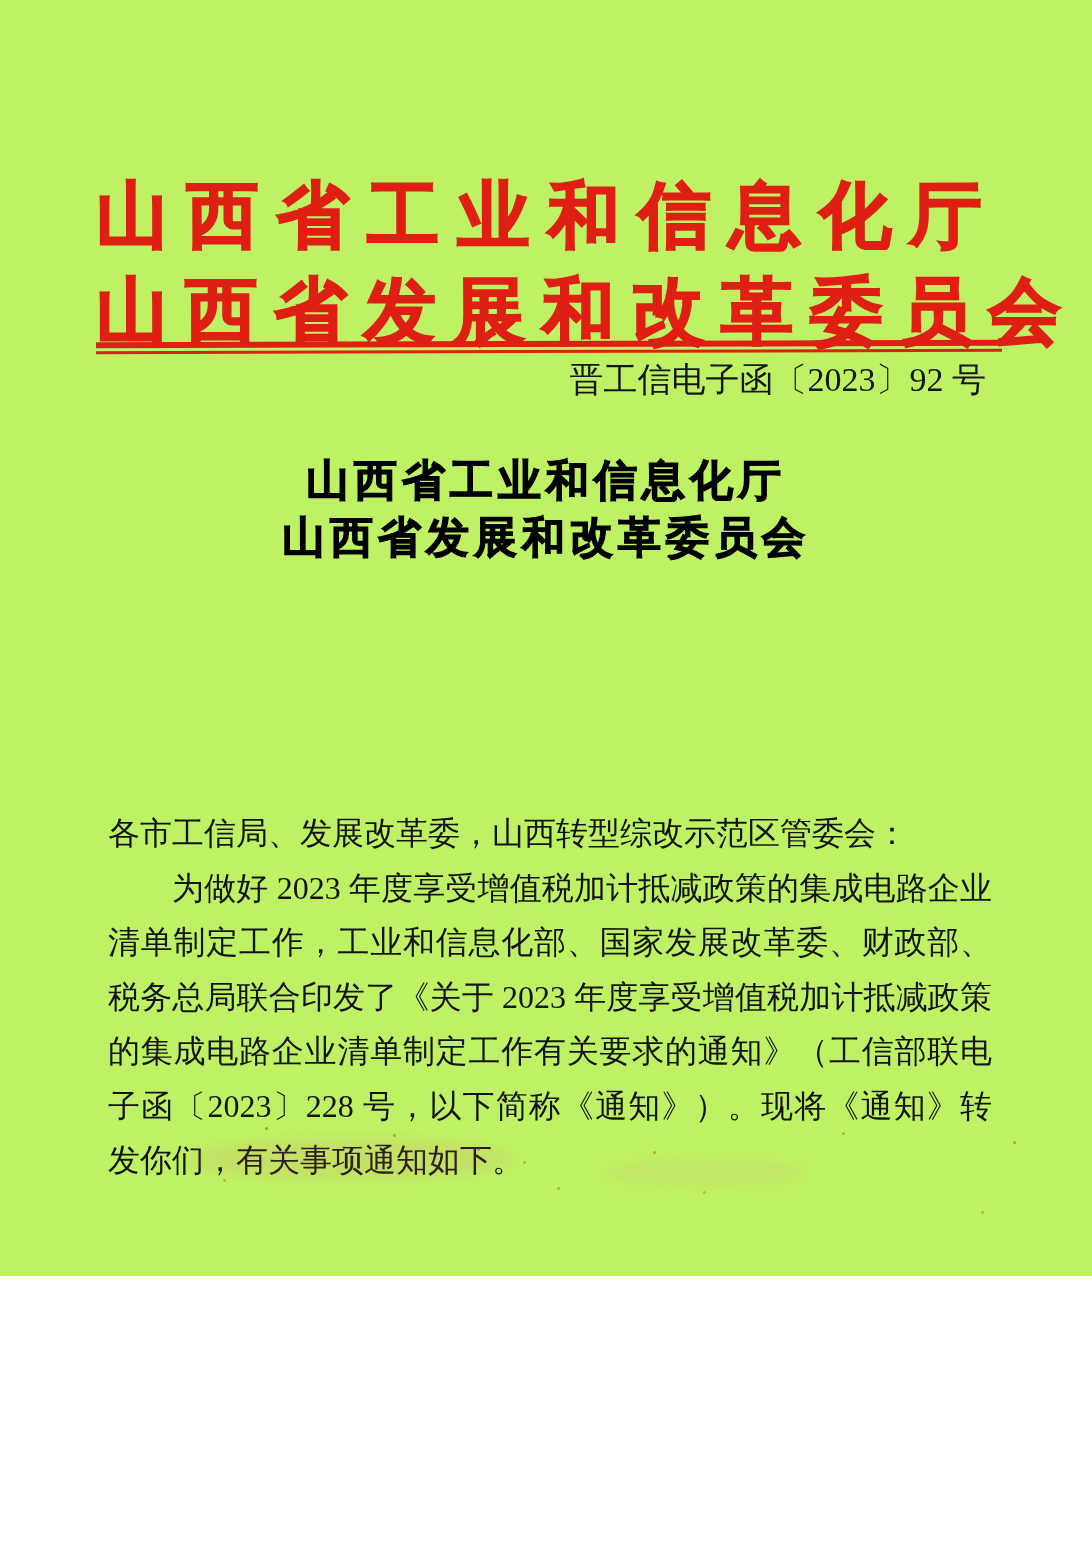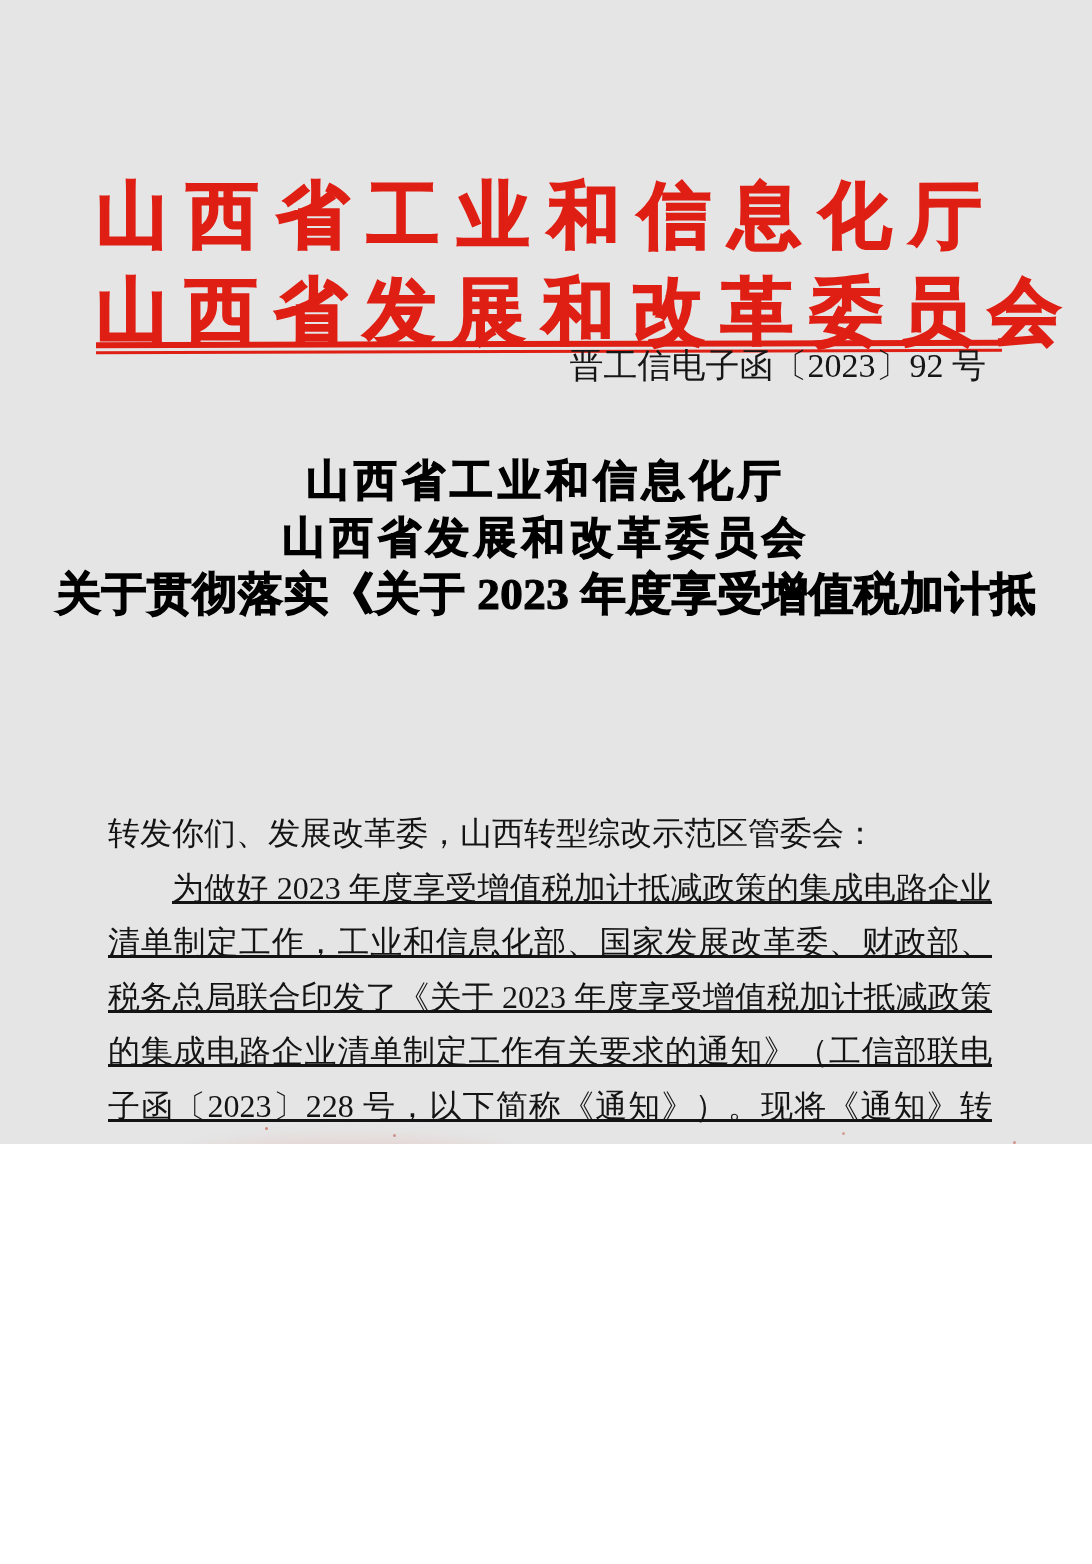--- a/index.html
+++ b/index.html
@@ -4,22 +4,22 @@
 <style>
   html, body {
     margin: 0;
     padding: 0;
     background: #ffffff;
     font-family: "Liberation Serif", serif;
   }
   .page {
     position: relative;
     width: 1092px;
-    height: 1144px;
-    background: #e5e5e5;
+    height: 1276px;
+    background: #bef264;
     overflow: hidden;
   }
 
   
   .letterhead {
     position: absolute;
     top: 168px;
     left: 96px;
     width: 904px;
   }
@@ -42,21 +42,21 @@
     top: 341px;
     left: 96px;
     width: 906px;
     transform: rotate(-0.15deg);
   }
   .head-sep .thick { height: 6px; background: #df1f14; }
   .head-sep .thin  { height: 3px; background: #df1f14; margin-top: 3px; }
 
   .doc-no {
     position: absolute;
-    top: 344px;
+    top: 358px;
     right: 106px;
     font-size: 34px;
     line-height: 44px;
     color: #161616;
     white-space: nowrap;
   }
 
   
   .title-block {
     position: absolute;
@@ -81,21 +81,21 @@
     top: 806px;
     left: 108px;
     width: 884px;
     font-size: 32px;
     line-height: 54.5px;
     color: #141414;
     text-align: justify;
     text-justify: inter-ideograph;
   }
   .body-block p { margin: 0; }
-  .para { text-indent: 2em; text-decoration: underline; }
+  .para { text-indent: 2em; }
 
   
   .foot-sep {
     position: absolute;
     top: 1437px;
     left: 86px;
     width: 912px;
     transform: rotate(-0.12deg);
   }
   .foot-sep .thin  { height: 2.5px; background: #df2418; }
@@ -153,25 +153,24 @@
   <div class="head-sep">
     <div class="thick"></div>
     <div class="thin"></div>
   </div>
 
   <div class="doc-no">晋工信电子函〔2023〕92 号</div>
 
   <div class="title-block">
     <div class="title-line small">山西省工业和信息化厅</div>
     <div class="title-line small">山西省发展和改革委员会</div>
-    <div class="title-line large">关于贯彻落实《关于 2023 年度享受增值税加计抵</div>
   </div>
 
   <div class="body-block">
-    <p class="salutation">转发你们、发展改革委，山西转型综改示范区管委会：</p>
+    <p class="salutation">各市工信局、发展改革委，山西转型综改示范区管委会：</p>
     <p class="para">为做好 2023 年度享受增值税加计抵减政策的集成电路企业清单制定工作，工业和信息化部、国家发展改革委、财政部、税务总局联合印发了《关于 2023 年度享受增值税加计抵减政策的集成电路企业清单制定工作有关要求的通知》（工信部联电子函〔2023〕228 号，以下简称《通知》）。现将《通知》转发你们，有关事项通知如下。</p>
   </div>
 
   <div class="smudge a"></div>
   <div class="smudge b"></div>
   <div class="speckles"></div>
 
   <div class="foot-sep">
     <div class="thin"></div>
     <div class="thick"></div>

